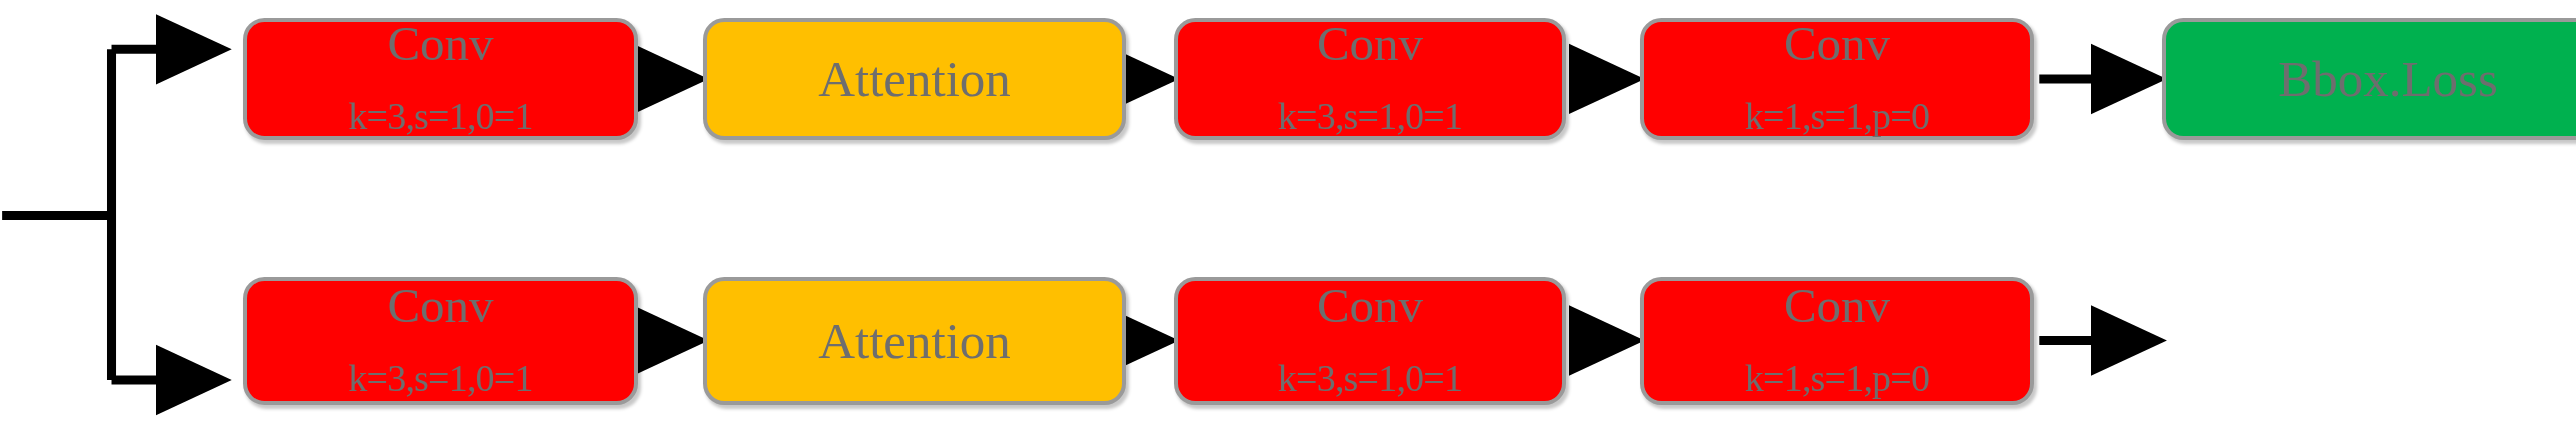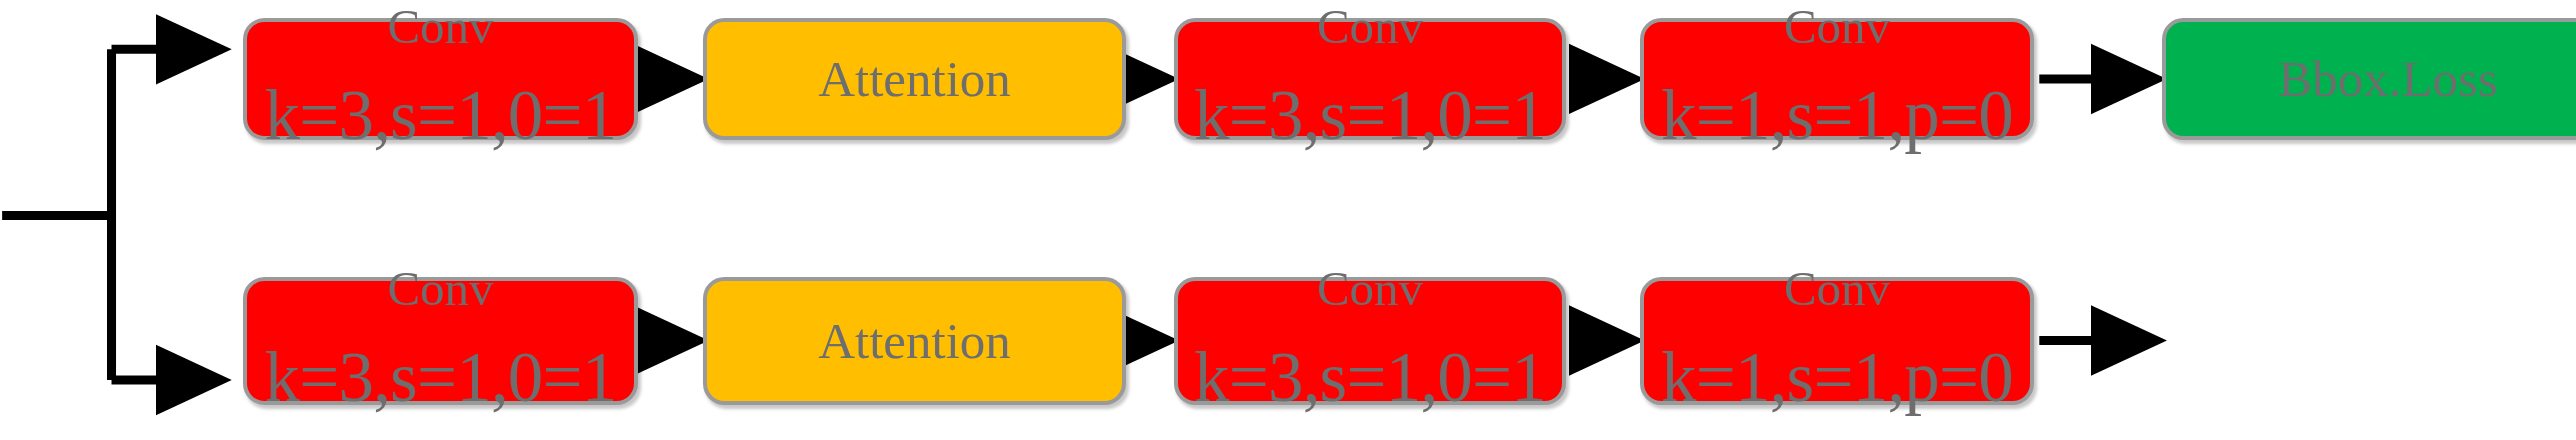--- a/index.html
+++ b/index.html
@@ -35,21 +35,21 @@
     font-weight:400;
   }
 
   
   .n-conv  {background:#ff0000;}
   .n-attn  {background:#ffbf00;}
   .n-loss  {background:#00b14f;}
 
   
   .conv-title{font-size:49px;margin-top:-5px;}
-  .conv-sub  {font-size:71px;margin-top:29px;letter-spacing:-0.8px;}
+  .conv-sub  {font-size:38px;margin-top:29px;letter-spacing:-0.8px;}
 
   .attn-label{font-size:51px;}
   .loss-label{font-size:51px;}
 
   
   .row-top    {top:18px;height:122px;}
   .row-bottom {top:277px;height:128px;}
 
   .col-conv1  {left:243px;width:395px;}
   .col-attn   {left:703px;width:423px;}

